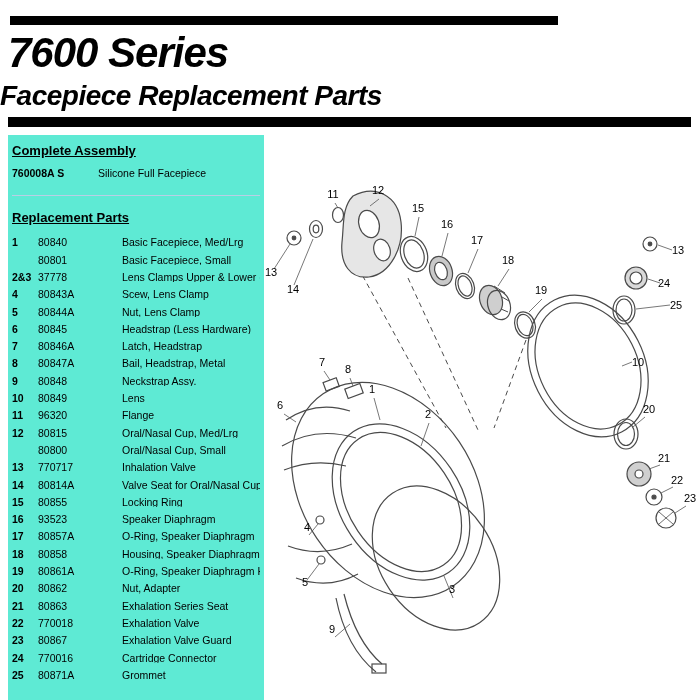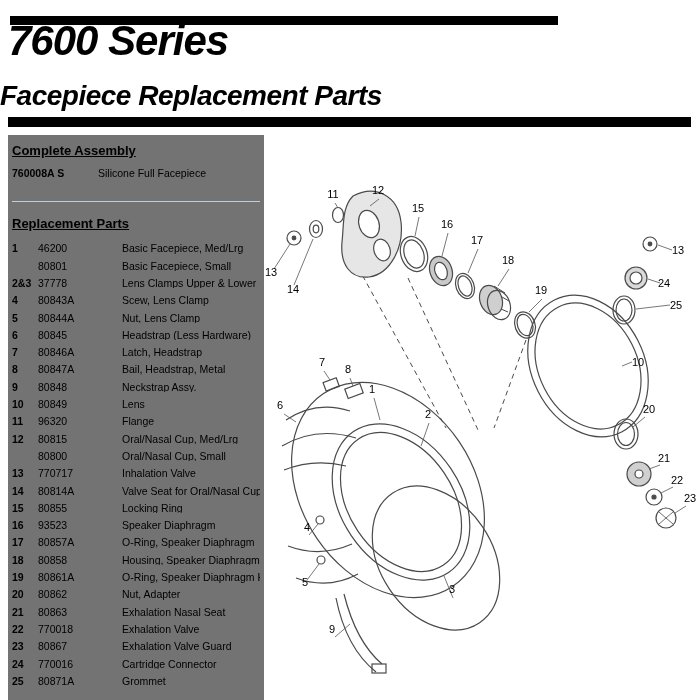--- a/index.html
+++ b/index.html
@@ -5,39 +5,39 @@
   * { margin:0; padding:0; box-sizing:border-box; }
   html,body { background:#ffffff; }
   .page {
     position:relative; width:700px; height:700px; background:#ffffff;
     font-family:"Liberation Sans", sans-serif; color:#000; overflow:hidden;
   }
   .rule { position:absolute; background:#000; }
   .rule.top    { left:10px; top:16px;  width:548px; height:9px; }
   .rule.middle { left:8px;  top:117px; width:683px; height:10px; }
   .series-title {
-    position:absolute; left:8px; top:17px;
+    position:absolute; left:8px; top:29px;
     font-size:42px; font-weight:bold; font-style:italic; letter-spacing:-1px;
     font-family:"Liberation Sans", sans-serif;
   }
   .subtitle {
     position:absolute; left:0; top:80px;
     font-size:28px; font-weight:bold; font-style:italic; letter-spacing:-0.5px;
   }
   .panel {
     position:absolute; left:8px; top:135px; width:256px; height:565px;
-    background:#737373; padding:8px 4px 0 4px;
+    background:#5eead4; padding:8px 4px 0 4px;
   }
   .section-heading {
     font-size:13px; font-weight:bold; text-decoration:underline;
     margin-bottom:9px;
   }
   .assembly-row {
     display:grid; grid-template-columns:86px 1fr; align-items:center;
-    font-size:10.5px; margin-bottom:14px; padding-bottom:22px;
+    font-size:10.5px; margin-bottom:14px; padding-bottom:16px;
     border-bottom:1px solid #b9cfe4;
   }
   .assembly-row .pn { font-weight:bold; }
   .parts-table { width:100%; }
   .prow {
     display:grid; grid-template-columns:26px 56px 1fr;
     align-items:center; height:17.3px; font-size:10.5px; line-height:1;
     white-space:nowrap;
   }
   .prow .item { font-weight:bold; }
@@ -62,21 +62,21 @@
   <div class="panel">
     <div class="section-heading">Complete Assembly</div>
     <div class="assembly-row">
       <span class="pn">760008A  S</span>
       <span class="adesc">Silicone Full Facepiece</span>
     </div>
     <div class="section-heading">Replacement Parts</div>
     <div class="parts-table" id="parts-table">
         <div class="prow">
           <span class="item">1</span>
-          <span class="part">46200</span>
+          <span class="part">80840</span>
           <span class="pdesc">Basic Facepiece, Med/Lrg</span>
         </div>
         <div class="prow">
           <span class="item"></span>
           <span class="part">80801</span>
           <span class="pdesc">Basic Facepiece, Small</span>
         </div>
         <div class="prow">
           <span class="item">2&amp;3</span>
           <span class="part">37778</span>
@@ -168,21 +168,21 @@
           <span class="pdesc">O-Ring, Speaker Diaphragm Housing</span>
         </div>
         <div class="prow">
           <span class="item">20</span>
           <span class="part">80862</span>
           <span class="pdesc">Nut, Adapter</span>
         </div>
         <div class="prow">
           <span class="item">21</span>
           <span class="part">80863</span>
-          <span class="pdesc">Exhalation Nasal Seat</span>
+          <span class="pdesc">Exhalation Series Seat</span>
         </div>
         <div class="prow">
           <span class="item">22</span>
           <span class="part">770018</span>
           <span class="pdesc">Exhalation Valve</span>
         </div>
         <div class="prow">
           <span class="item">23</span>
           <span class="part">80867</span>
           <span class="pdesc">Exhalation Valve Guard</span>

